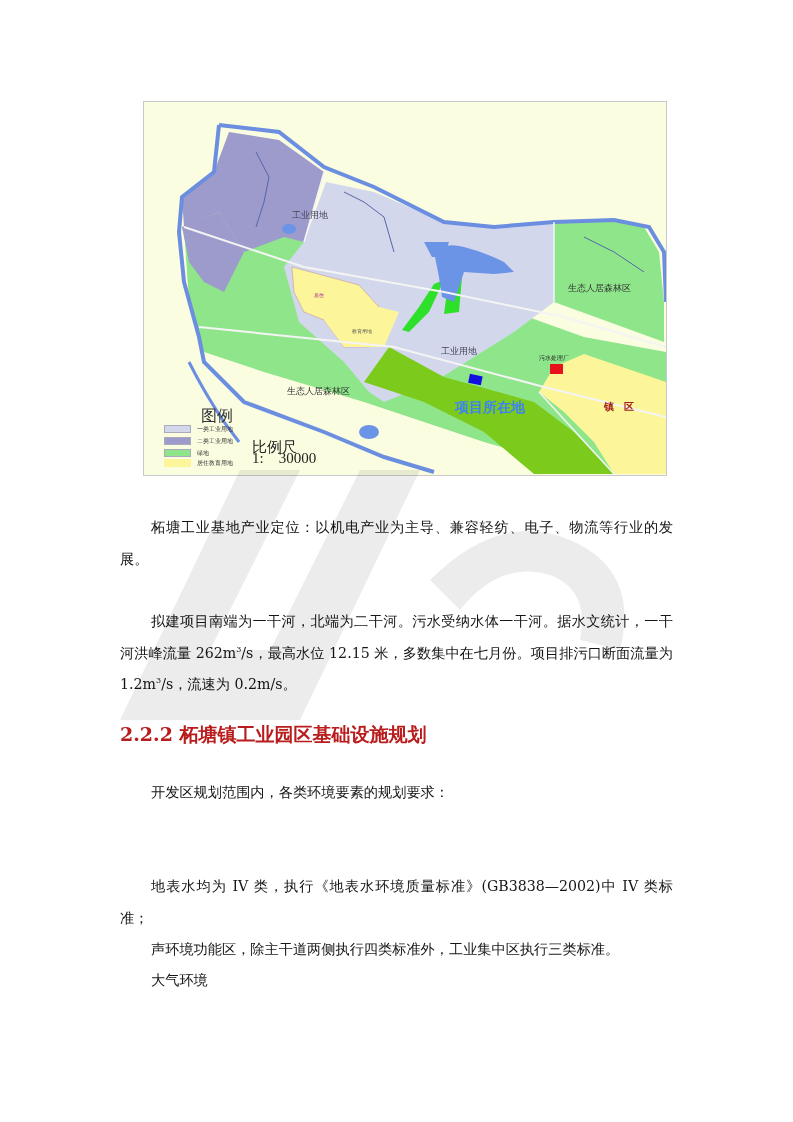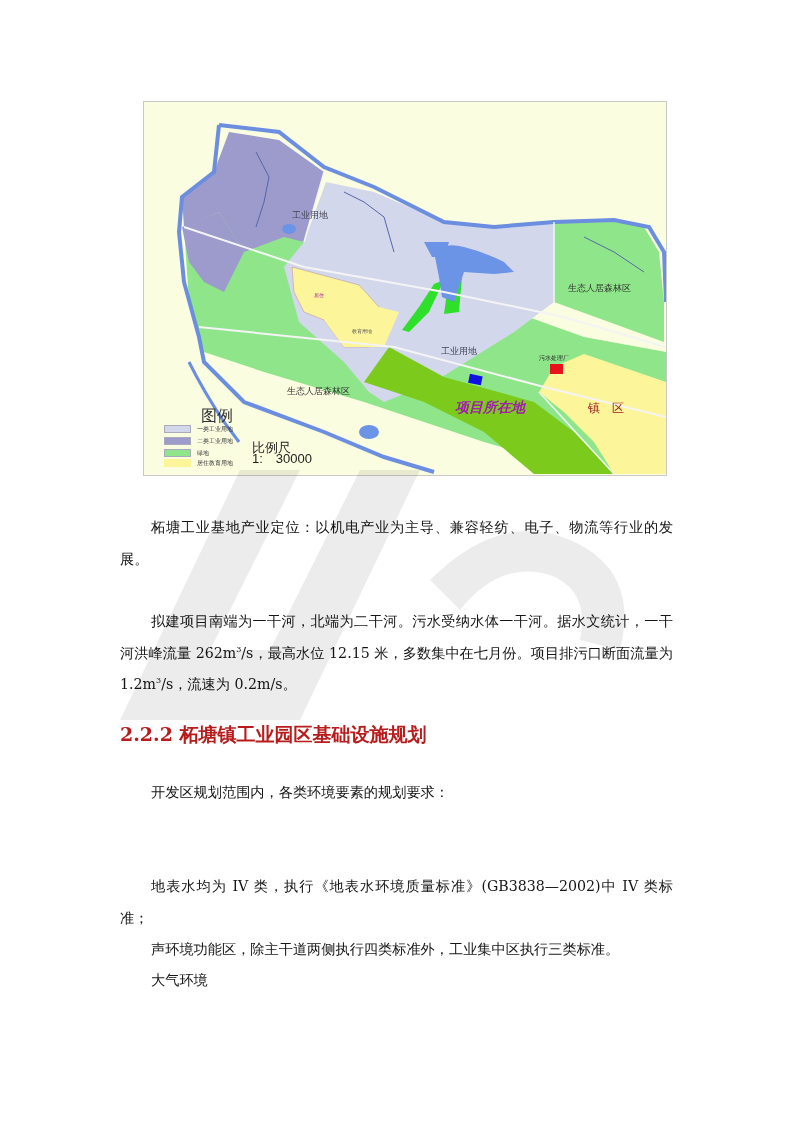--- a/index.html
+++ b/index.html
@@ -8,22 +8,22 @@
   .page { position: absolute; left: 0; top: 0; width: 674px; height: 1122px; }
   .map-frame { position: absolute; left: 143px; top: 101px; width: 522px; height: 373px;
                border: 1px solid #c9c9c9; background: #fbfde0; overflow: hidden; }
   .map-frame svg { position: absolute; left: 0; top: 0; }
   .maplabel { position: absolute; font-family: "DejaVu Sans", sans-serif; white-space: nowrap; }
   .legend-title { position: absolute; left: 57px; top: 304px; font-size: 16px; color: #333;
                   font-family: "DejaVu Serif", serif; }
   .legend-row { position: absolute; left: 20px; height: 10px; font-size: 6px; color: #333;
                 font-family: "DejaVu Sans", sans-serif; display: flex; align-items: center; }
   .legend-swatch { width: 25px; height: 6px; margin-right: 6px; border: 1px solid #aab; }
-  .scale { position: absolute; left: 108px; top: 340px; font-size: 13px; color: #222;
-           font-family: Liberation Sans, sans-serif; line-height: 11px; }
+  .scale { position: absolute; left: 108px; top: 340px; font-size: 15px; color: #222;
+           font-family: Liberation Serif, serif; line-height: 11px; }
   .para { position: absolute; left: 120px; width: 553px; font-size: 14.2px; line-height: 31.5px;
           font-family: "DejaVu Serif", "Liberation Serif", serif; color: #151515; text-align: justify; }
   .indent { text-indent: 31px; }
   .heading { position: absolute; left: 120px; top: 722px; font-size: 19px; font-weight: bold;
              font-family: "DejaVu Serif", "Liberation Serif", serif; color: #b91c1c; }
   .page-num { position: absolute; left: 0; width: 793px; top: 1041px; text-align: right;
               font-size: 13px; font-family: "Liberation Serif", serif; margin-left: 19px; }
   sup { font-size: 8px; vertical-align: super; line-height: 0; }
   .watermark { position: absolute; left: 100px; top: 450px; opacity: 0.07; pointer-events: none; }
 </style>
@@ -77,22 +77,22 @@
       <rect x="406" y="262" width="13" height="10" fill="#e8121a"></rect>
 
       <rect x="325" y="273" width="13" height="9" fill="#1010e0" transform="rotate(12 331 277)"></rect>
     </svg>
 
     <span class="maplabel" style="left:148px;top:107px;font-size:9px;color:#445;">工业用地</span>
     <span class="maplabel" style="left:424px;top:180px;font-size:9px;color:#333;">生态人居森林区</span>
     <span class="maplabel" style="left:297px;top:243px;font-size:9px;color:#445;">工业用地</span>
     <span class="maplabel" style="left:395px;top:252px;font-size:6px;color:#222;">污水处理厂</span>
     <span class="maplabel" style="left:143px;top:283px;font-size:9px;color:#333;">生态人居森林区</span>
-    <span class="maplabel" style="left:311px;top:297px;font-size:14px;font-weight:bold;color:#a21caf;font-style:italic;">项目所在地</span>
-    <span class="maplabel" style="left:444px;top:298px;font-size:12px;color:#a02020;font-weight:normal;">镇　区</span>
+    <span class="maplabel" style="left:311px;top:297px;font-size:14px;font-weight:bold;color:#3b82f6;">项目所在地</span>
+    <span class="maplabel" style="left:460px;top:298px;font-size:10px;color:#a02020;font-weight:bold;">镇　区</span>
     <span class="maplabel" style="left:170px;top:190px;font-size:5px;color:#a020a0;">居住</span>
     <span class="maplabel" style="left:208px;top:226px;font-size:5px;color:#555;">教育用地</span>
 
     <div class="legend-title">图例</div>
     <div>
       <div class="legend-row" style="top:322px;">
         <span class="legend-swatch" style="background:#d3d7ec;"></span>
         <span>一类工业用地</span>
       </div>
       <div class="legend-row" style="top:334px;">

